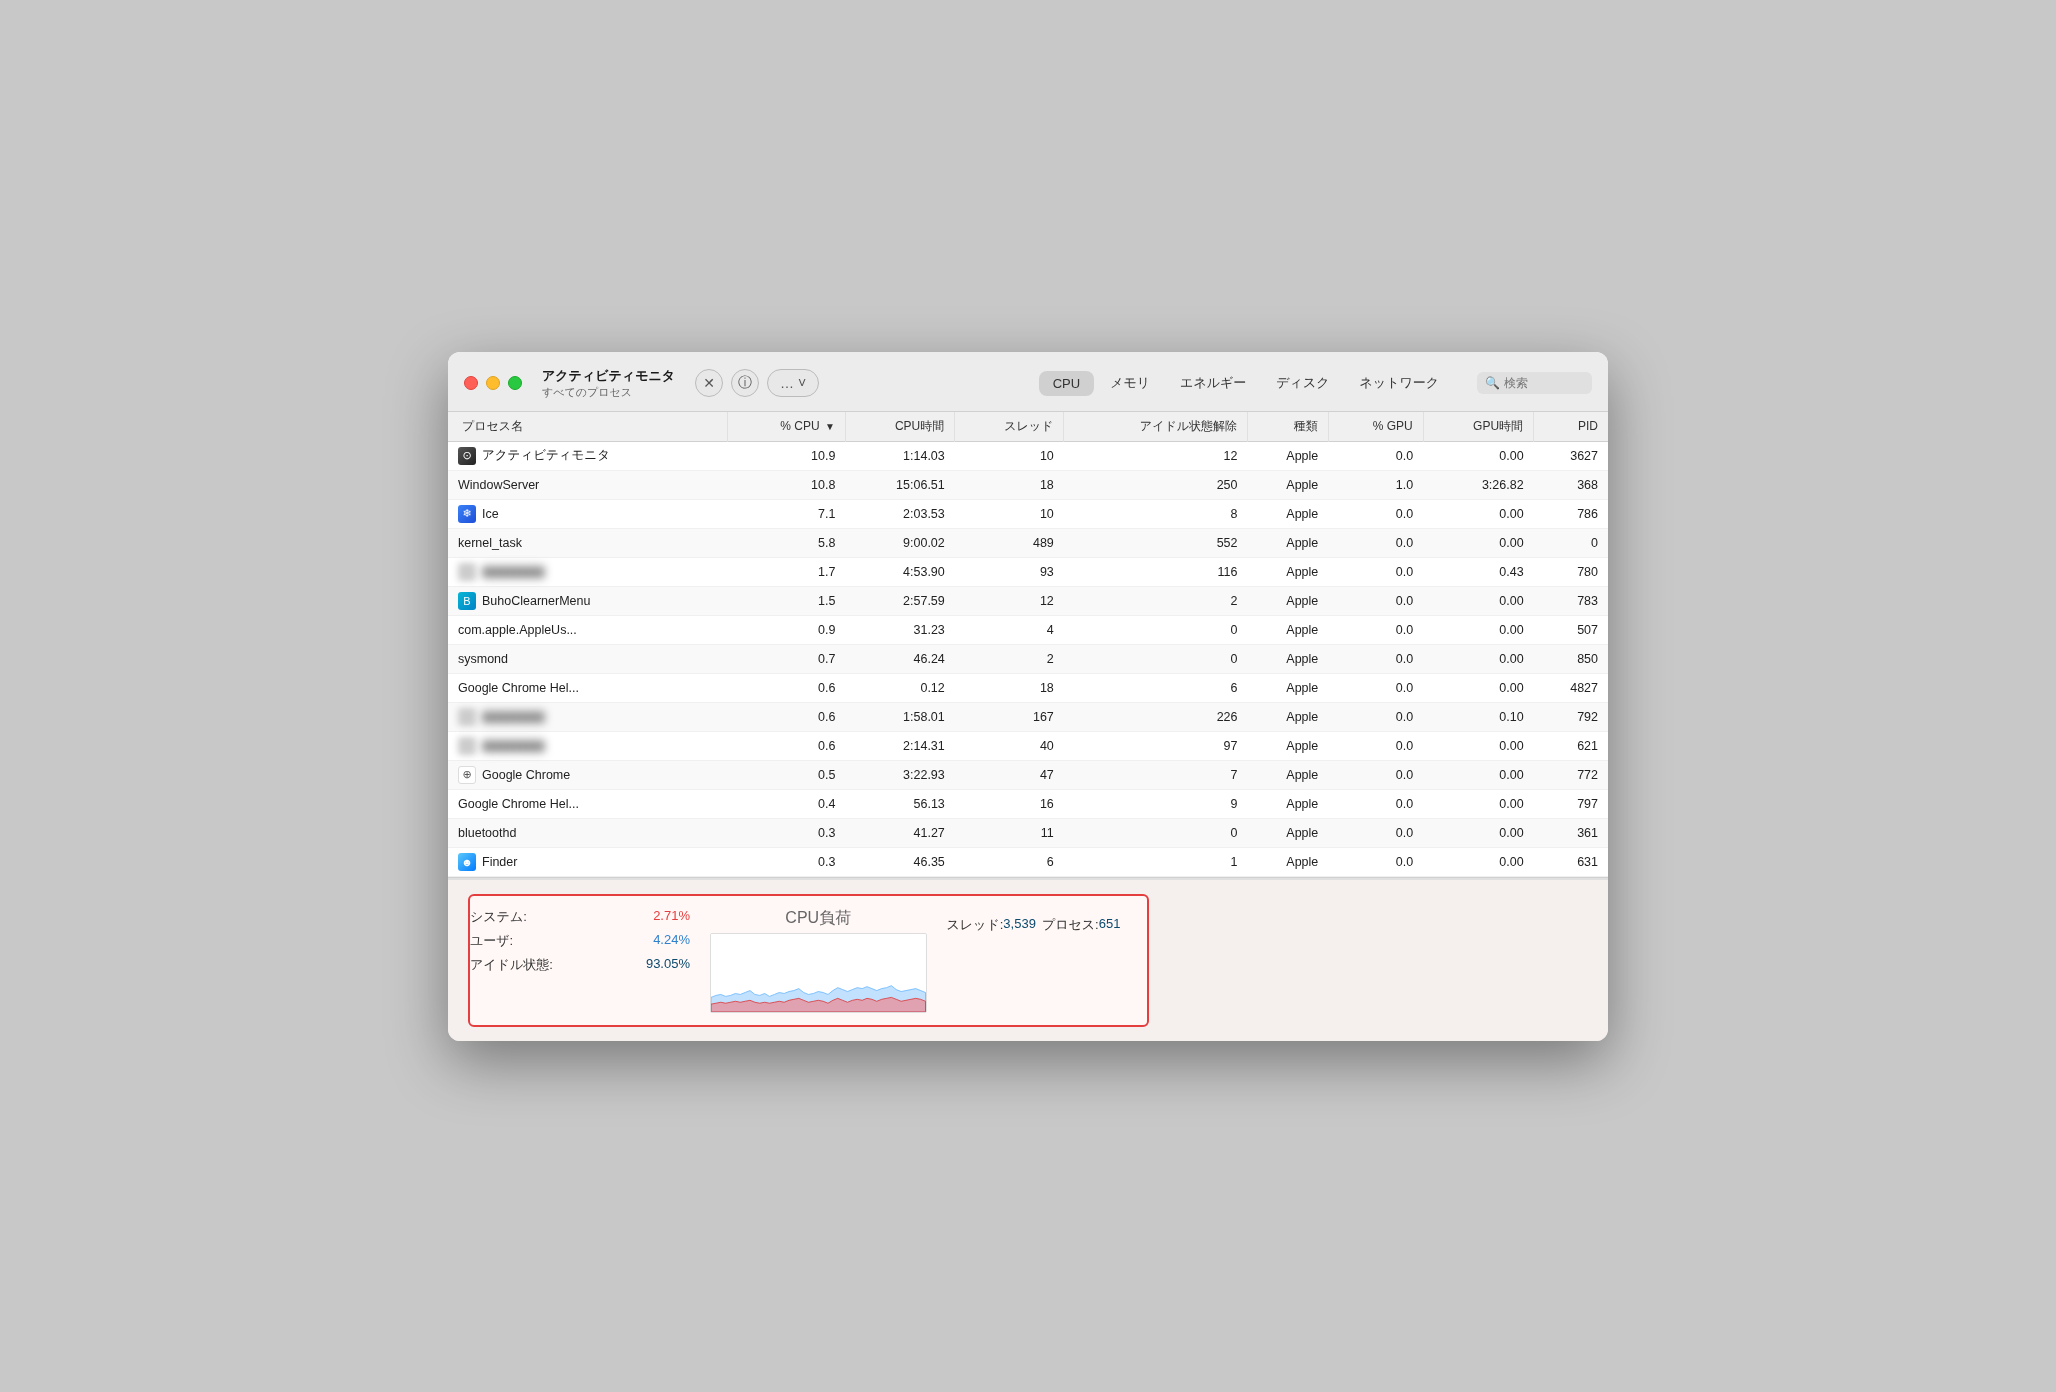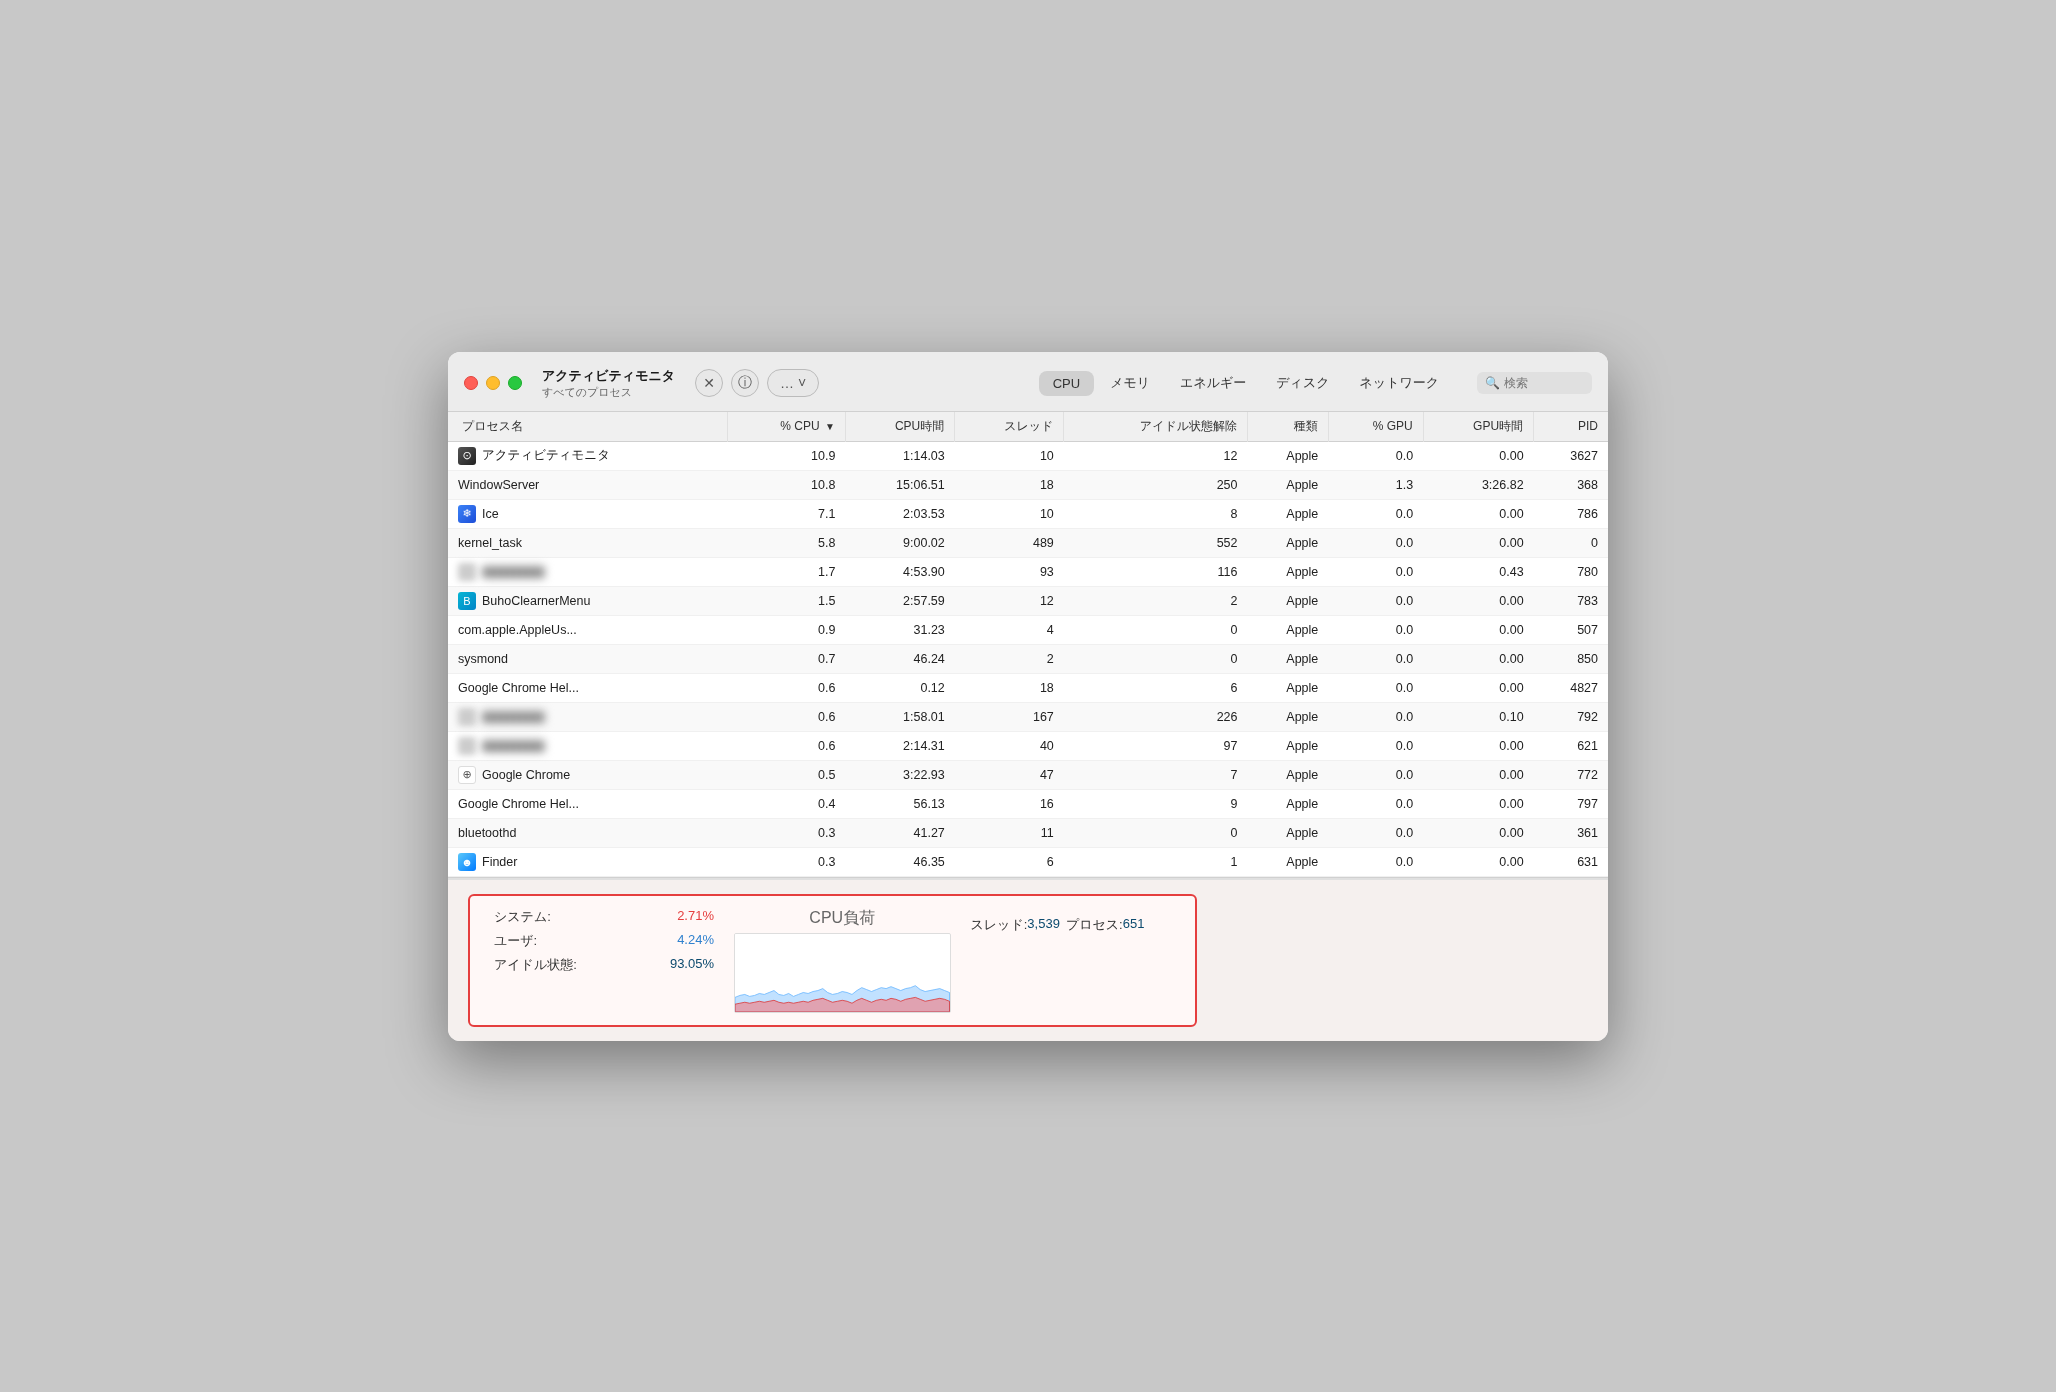--- a/index.html
+++ b/index.html
@@ -222,21 +222,21 @@
       display: flex;
       flex-direction: row;
       gap: 6px;
       min-width: 200px;
       justify-content: flex-start;
       padding-top: 8px;
     }
     .highlight-box {
       border: 2px solid #e53e3e;
       border-radius: 6px;
-      padding: 12px 24px;
+      padding: 12px 0;
       display: flex;
       gap: 20px;
       background: #fff8f7;
     }
     .table-wrapper {
       position: relative;
       overflow: hidden;
       background: #fff;
       border-bottom: 1px solid #d0d0d0;
     }
@@ -306,21 +306,21 @@
           </tr>
           <tr>
             <td style="display: flex; align-items: center; gap: 6px; min-height: 28px;">
               <span>WindowServer</span>
             </td>
             <td>10.8</td>
             <td>15:06.51</td>
             <td>18</td>
             <td>250</td>
             <td>Apple</td>
-            <td>1.3</td>
+            <td>1.0</td>
             <td>3:26.82</td>
             <td>368</td>
           </tr>
           <tr>
             <td style="display: flex; align-items: center; gap: 6px; min-height: 28px;">
               <span class="process-icon" style="background: linear-gradient(135deg, rgb(59, 130, 246) 0%, rgb(29, 78, 216) 100%); color: white;">❄</span>
               <span>Ice</span>
             </td>
             <td>7.1</td>
             <td>2:03.53</td>

